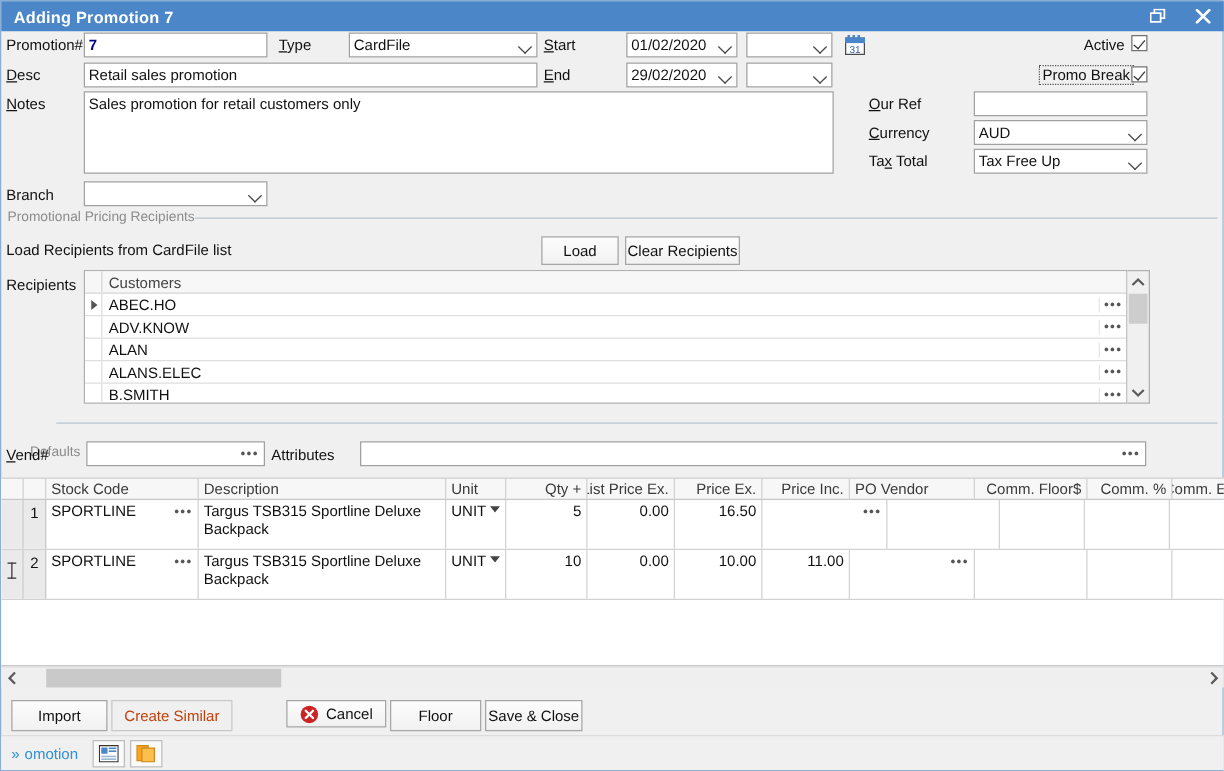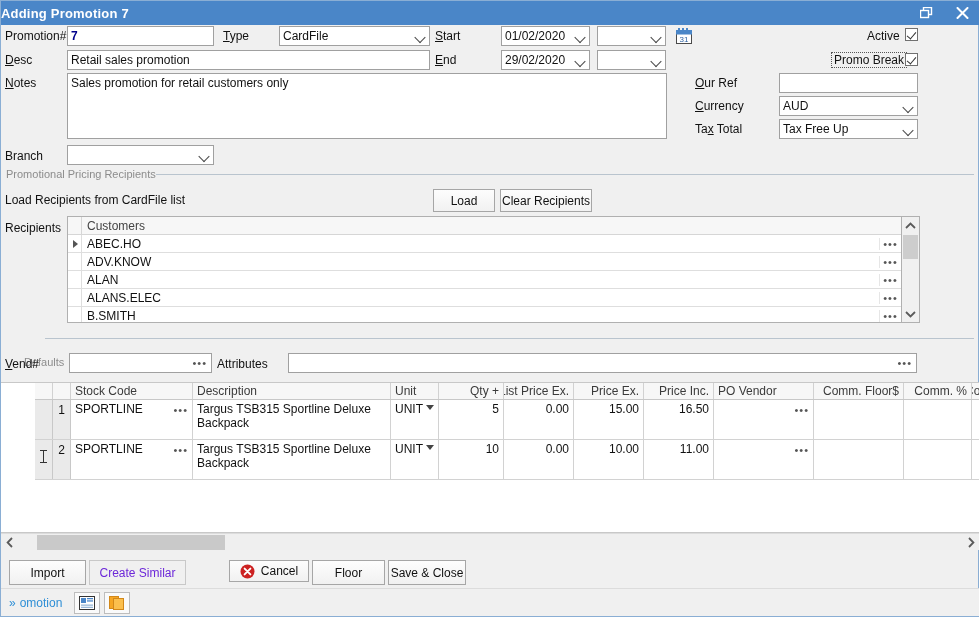--- a/index.html
+++ b/index.html
@@ -13,21 +13,21 @@
   }
   .window{position:relative;width:979px;height:617px;background:#f0f0f0;border:1px solid #8aaed4;box-sizing:border-box;}
 
   
   .titlebar{
     position:absolute;left:0;top:0;width:979px;height:24px;
     background:#4a86c8;color:#fff;
     display:flex;align-items:center;
   }
   .titlebar .title{
-    font-size:13px;font-weight:bold;letter-spacing:.2px;
+    font-size:13px;font-weight:bold;padding-left:10px;letter-spacing:.2px;
   }
   .titlebar .spacer{flex:1;}
   .winbtn{width:36px;height:24px;display:flex;align-items:center;justify-content:center;color:#fff;}
   .winbtn svg{display:block;}
 
   
   .lbl{position:absolute;font-size:12px;color:#111;white-space:nowrap;}
   .lbl u{text-decoration:underline;}
   .fld{
     position:absolute;box-sizing:border-box;
@@ -73,21 +73,21 @@
 
   
   .btn{
     position:absolute;box-sizing:border-box;
     background:linear-gradient(#fdfdfd,#f1f1f1);
     border:1px solid #a6a6a6;
     font-family:"Liberation Sans", sans-serif;font-size:12px;color:#111;
     display:flex;align-items:center;justify-content:center;gap:6px;
     cursor:default;
   }
-  .btn.disabled{color:#6d28d9;background:#f0f0f0;border-color:#c8c8c8;}
+  .btn.disabled{color:#c2410c;background:#f0f0f0;border-color:#c8c8c8;}
 
   
   .recgrid{position:absolute;box-sizing:border-box;background:#fff;border:1px solid #b0b0b0;overflow:hidden;}
   .rec-hdr{height:17px;background:#f7f7f7;border-bottom:1px solid #d6d6d6;display:flex;align-items:center;}
   .rec-hdr .ind{width:14px;height:100%;border-right:1px solid #d6d6d6;box-sizing:border-box;}
   .rec-hdr .ctitle{padding-left:5px;color:#444;font-size:12px;}
   .rec-row{height:18px;display:flex;align-items:center;border-bottom:1px solid #dedede;box-sizing:border-box;}
   .rec-row .ind{width:14px;height:100%;border-right:1px solid #dedede;box-sizing:border-box;position:relative;}
   .rec-row .ind.cur:after{
     content:"";position:absolute;left:5px;top:5px;
@@ -96,21 +96,21 @@
   .rec-row .rname{padding-left:5px;flex:1;font-size:12px;color:#111;}
   .rec-row .rdots{width:22px;text-align:center;color:#555;font-size:11px;letter-spacing:1px;border-left:1px solid #e6e6e6;box-sizing:border-box;}
 
   
   .vscroll{position:absolute;box-sizing:border-box;width:18px;background:#f0f0f0;border:1px solid #b0b0b0;border-left:none;}
   .vscroll .sbtn{height:17px;display:flex;align-items:center;justify-content:center;}
   .vscroll .sbtn svg{display:block;}
   .vscroll .thumb{position:absolute;left:1px;width:15px;background:#cdcdcd;}
 
   
-  .itemgrid{position:absolute;box-sizing:border-box;background:#fff;border-top:1px solid #c8c8c8;border-bottom:1px solid #c8c8c8;overflow:hidden;padding-left:34px;}
+  .itemgrid{position:absolute;box-sizing:border-box;background:#fff;border-top:1px solid #c8c8c8;border-bottom:1px solid #c8c8c8;overflow:hidden;}
   .ig-hdr{display:flex;height:17px;background:#f7f7f7;border-bottom:1px solid #c8c8c8;box-sizing:border-box;}
   .ig-hdr .c{
     box-sizing:border-box;border-right:1px solid #d2d2d2;
     font-size:12px;color:#3b3b3b;padding:1px 4px;white-space:nowrap;overflow:hidden;
     display:flex;align-items:center;
   }
   .ig-hdr .c.r{justify-content:flex-end;}
   .ig-row{display:flex;height:40px;border-bottom:1px solid #d2d2d2;box-sizing:border-box;background:#fff;}
   .ig-row .c{
     box-sizing:border-box;border-right:1px solid #d2d2d2;
@@ -325,21 +325,20 @@
       </div>
     <div id="ig-body">
         <div class="ig-row">
           <div class="c marker" style="width: 18px; flex: 0 0 18px;"></div>
           <div class="c rowhdr" style="width: 18px; flex: 0 0 18px;">1</div>
           <div class="c" style="width: 122px; flex: 0 0 122px;">SPORTLINE<span class="dots">•••</span></div>
           <div class="c" style="width: 198px; flex: 0 0 198px;">Targus TSB315 Sportline Deluxe Backpack</div>
           <div class="c" style="width: 48px; flex: 0 0 48px;">UNIT<span class="dd"></span></div>
           <div class="c r" style="width: 65px; flex: 0 0 65px;">5</div>
           <div class="c r" style="width: 70px; flex: 0 0 70px;">0.00</div>
-          <div class="c r" style="width: 70px; flex: 0 0 70px;">15.00</div>
           <div class="c r" style="width: 70px; flex: 0 0 70px;">16.50</div>
           <div class="c" style="width: 100px; flex: 0 0 100px;">
             <span class="dots">•••</span>
           </div>
           <div class="c r" style="width: 90px; flex: 0 0 90px;"></div>
           <div class="c r" style="width: 68px; flex: 0 0 68px;"></div>
           <div class="c r" style="width: 68px; flex: 0 0 68px;"></div>
         </div>
         <div class="ig-row">
           <div class="c marker" style="width: 18px; flex: 0 0 18px;">

